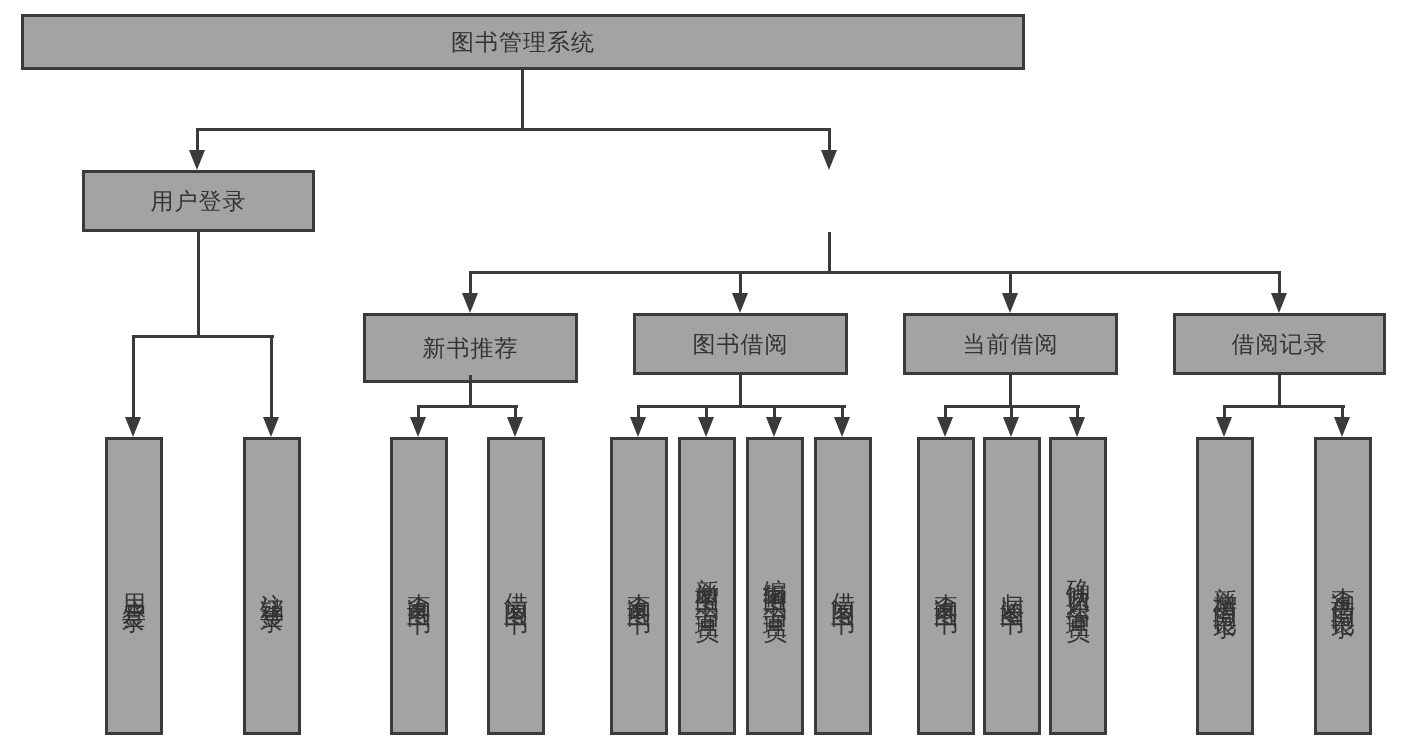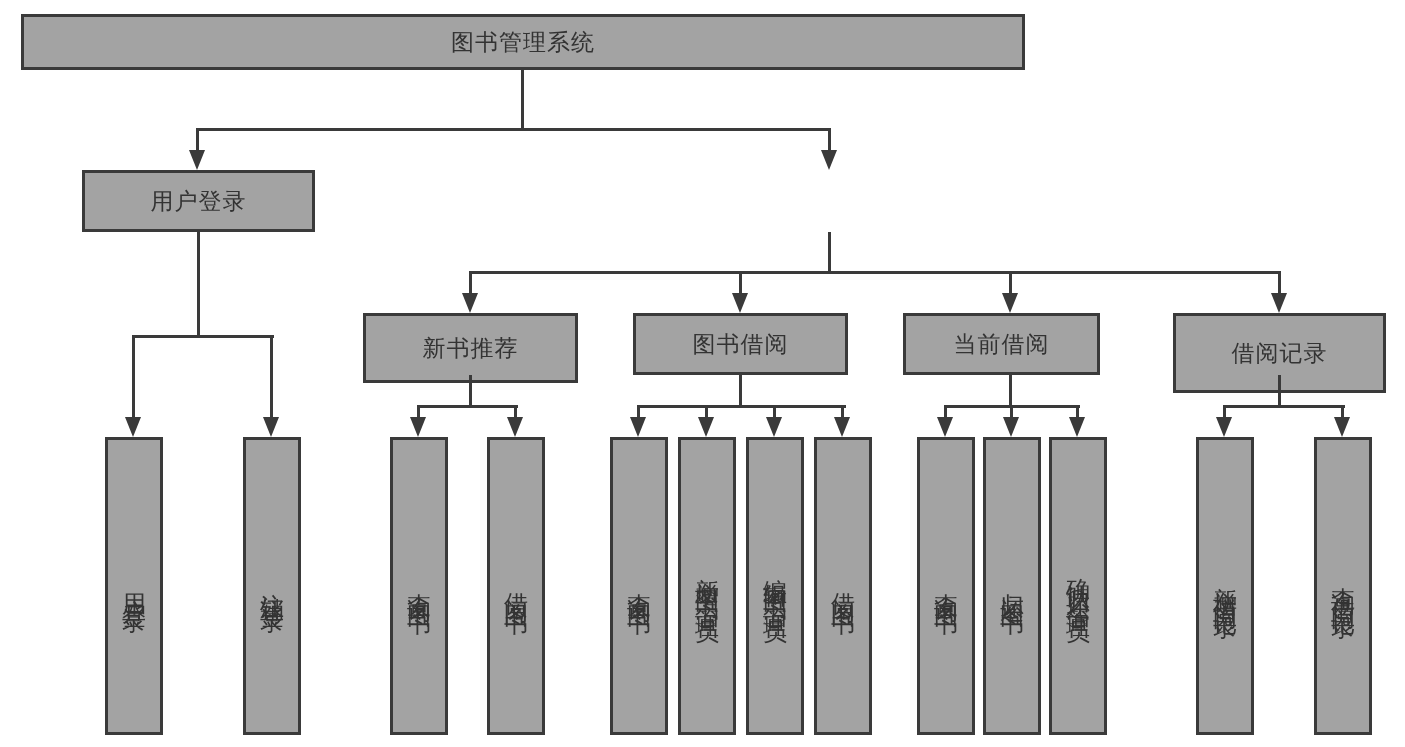--- a/index.html
+++ b/index.html
@@ -89,24 +89,24 @@
   <div class="drop" style="left:732px; top:271px; height:42px"></div>
   <div class="drop" style="left:1002px; top:271px; height:42px"></div>
   <div class="drop" style="left:1271px; top:271px; height:42px"></div>
 
   <div class="node h" style="left:363px; top:313px; width:215px; height:70px">
     <span>新书推荐</span>
   </div>
   <div class="node h" style="left:633px; top:313px; width:215px; height:62px">
     <span>图书借阅</span>
   </div>
-  <div class="node h" style="left:903px; top:313px; width:197px; height:62px">
+  <div class="node h" style="left:903px; top:313px; width:215px; height:62px">
     <span>当前借阅</span>
   </div>
-  <div class="node h" style="left:1173px; top:313px; width:213px; height:80px">
+  <div class="node h" style="left:1173px; top:313px; width:213px; height:62px">
     <span>借阅记录</span>
   </div>
 
   <div class="vline" style="left:469px; top:375px; height:30px"></div>
   <div class="hline" style="left:417px; top:405px; width:101px"></div>
   <div class="drop" style="left:410px; top:405px; height:32px"></div>
   <div class="drop" style="left:507px; top:405px; height:32px"></div>
 
   <div class="vline" style="left:739px; top:375px; height:30px"></div>
   <div class="hline" style="left:637px; top:405px; width:209px"></div>

